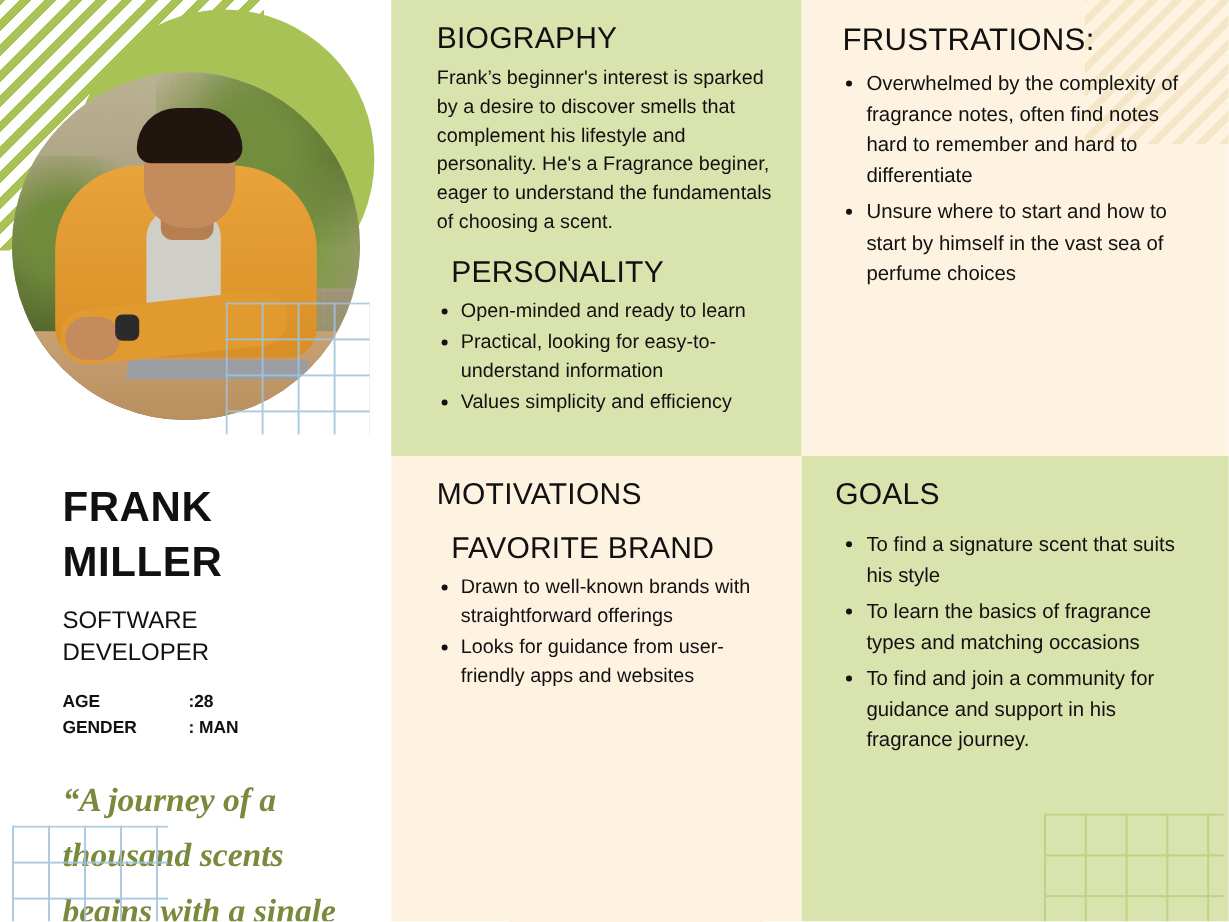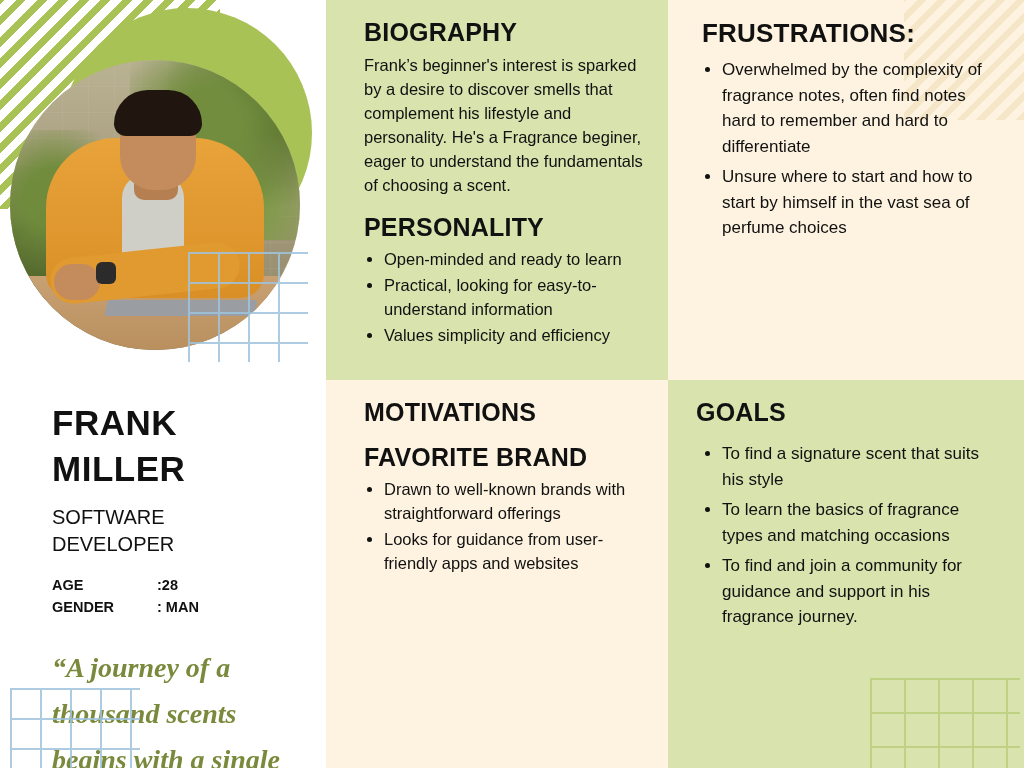--- a/index.html
+++ b/index.html
@@ -240,25 +240,25 @@
     max-width: 270px;
   }
 
   
   .content { position: relative; padding: 16px 22px 0 38px; }
   .content.goals { padding-left: 28px; }
   .content.frustr { padding-left: 34px; }
   h2.sec {
     margin: 2px 0 6px 0;
     font-size: 25px;
-    font-weight: bold;
+    font-weight: normal;
     color: #111111;
     letter-spacing: .2px;
   }
-  h2.sec.second { margin-top: 16px; }
+  h2.sec.second { margin-top: 16px; margin-left: 12px; }
   p.body {
     margin: 0;
     font-size: 16.5px;
     line-height: 1.46;
     color: #111111;
   }
   ul.bullets {
     margin: 4px 0 0 0;
     padding-left: 20px;
     font-size: 16.5px;

